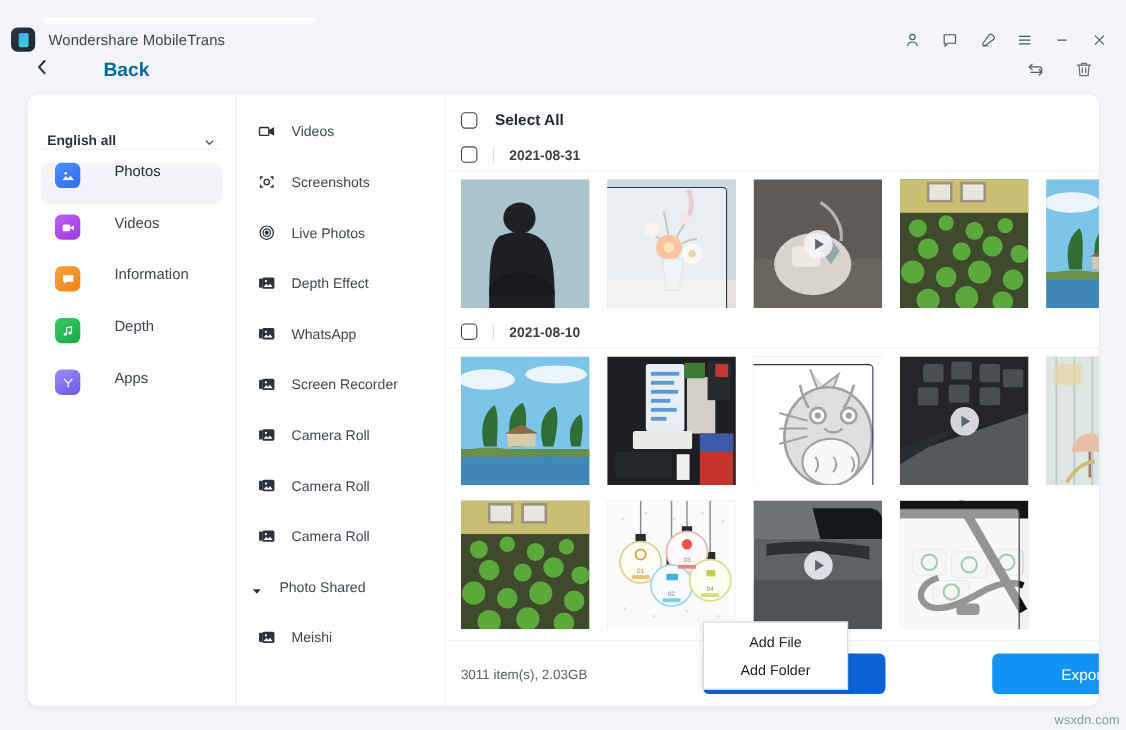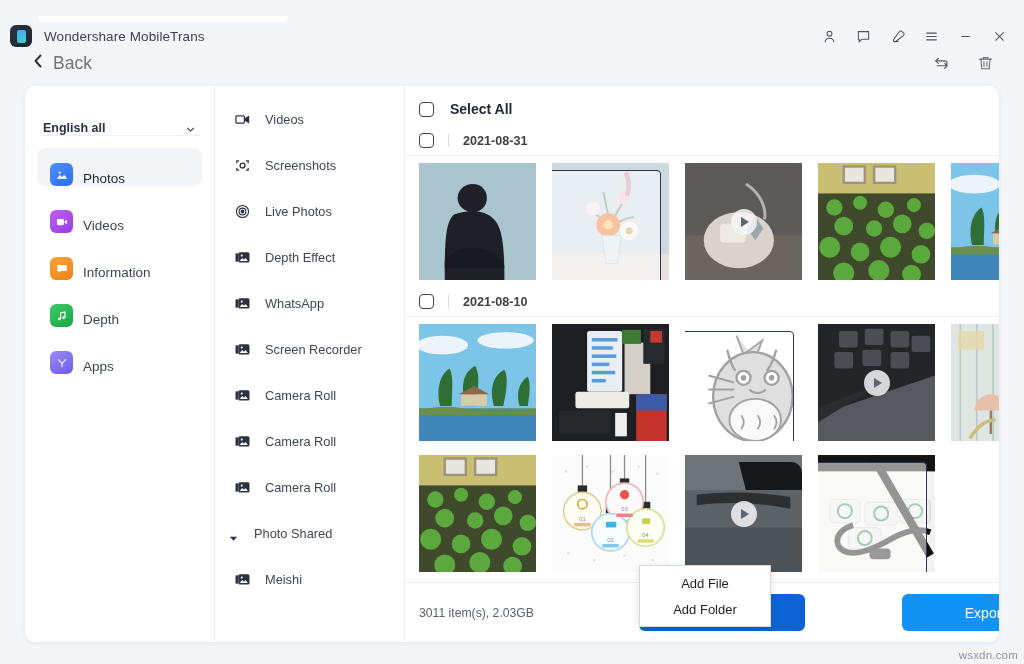--- a/index.html
+++ b/index.html
@@ -57,21 +57,21 @@
   .backrow {
     position: absolute; top: 40px; left: 0;
     width: 1024px; height: 46px;
     display: flex; align-items: center;
   }
   .back-btn {
     margin-left: 32px;
     display: flex; align-items: center; gap: 9px;
     cursor: pointer;
   }
-  .back-label { font-size: 17.5px; font-weight: normal; color: #737373; }
+  .back-label { font-size: 17.5px; font-weight: bold; color: #0369a1; margin-left: 41px; }
 
   .content-tools {
     position: absolute; right: 28px; top: 40px; height: 46px;
     display: flex; align-items: center; gap: 22px;
   }
   .ctool { cursor: pointer; width: 22px; height: 22px; display:flex; align-items:center; justify-content:center;}
 
   
   .card {
     position: absolute; left: 25px; top: 86px;
@@ -96,21 +96,21 @@
     display: flex; align-items: flex-end; justify-content: space-between;
     font-size: 12.5px; color: #2a3140; font-weight: bold;
     border-bottom: 1px solid #eef0f4;
     padding: 0 4px 0 4px;
     cursor: pointer;
   }
   .chev { width:11px; height:11px; }
   .nav { margin-top: 12px; }
   .nav-item {
     height: 38px; margin: 9px 12px;
-    display: flex; align-items: flex-end; gap: 10px;
+    display: flex; align-items: flex-start; gap: 31px;
     padding-left: 13px;
     border-radius: 8px;
     cursor: pointer;
   }
   .nav-item.active { background: #f2f4f8; }
   .nav-label { font-size: 13.5px; color: #3d4450; }
   .nav-item.active .nav-label { color: #252b36; }
   .sq-icon {
     width: 23px; height: 23px; border-radius: 6px; flex: none;
     display:flex; align-items:center; justify-content:center;

